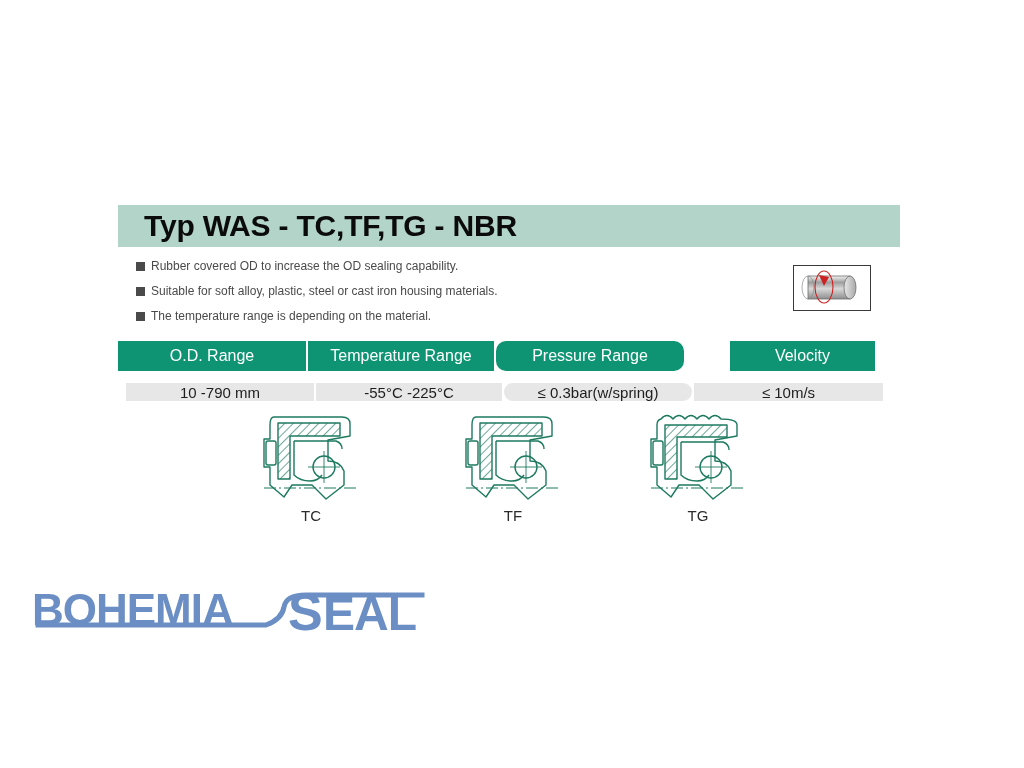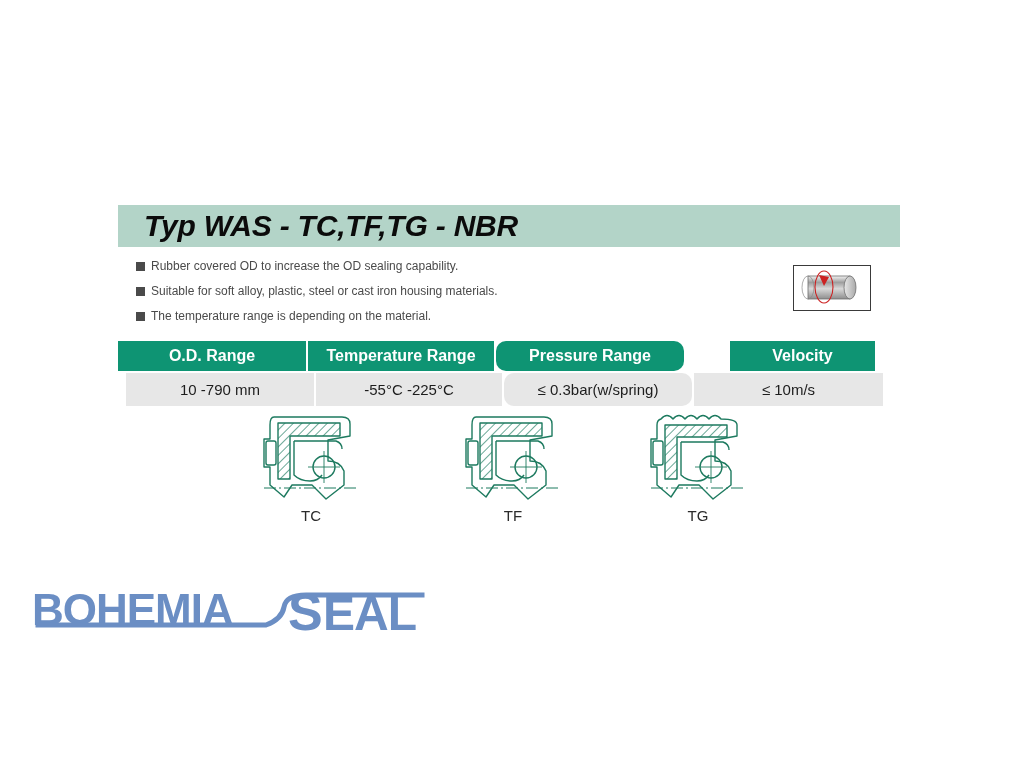--- a/index.html
+++ b/index.html
@@ -36,21 +36,20 @@
     position: absolute;
     left: 26px;
     top: 50%;
     transform: translateY(-50%);
     font-family: "Liberation Sans", sans-serif;
     font-size: 30px;
     font-weight: bold;
     letter-spacing: -0.2px;
     color: #0b0b0b;
     white-space: nowrap;
-    font-style: italic;
   }
 
   
   .bullets {
     position: absolute;
     left: 136px;
     top: 256px;
     width: 620px;
   }
   .bullet-row {
@@ -91,22 +90,22 @@
   .spec-table {
     position: absolute;
     left: 118px;
     top: 341px;
     width: 757px;
   }
   .spec-row {
     display: flex;
     width: 100%;
   }
-  .spec-row.head-row { height: 30px; font-weight: bold; }
-  .spec-row.body-row { height: 33px; margin-top: 2px; padding-left: 8px; }
+  .spec-row.head-row { height: 30px; }
+  .spec-row.body-row { height: 18px; margin-top: 12px; padding-left: 8px; }
 
   .spec-cell {
     display: flex;
     align-items: center;
     justify-content: center;
     box-sizing: border-box;
     text-align: center;
   }
   .head-row .spec-cell {
     background: #0e9473;

